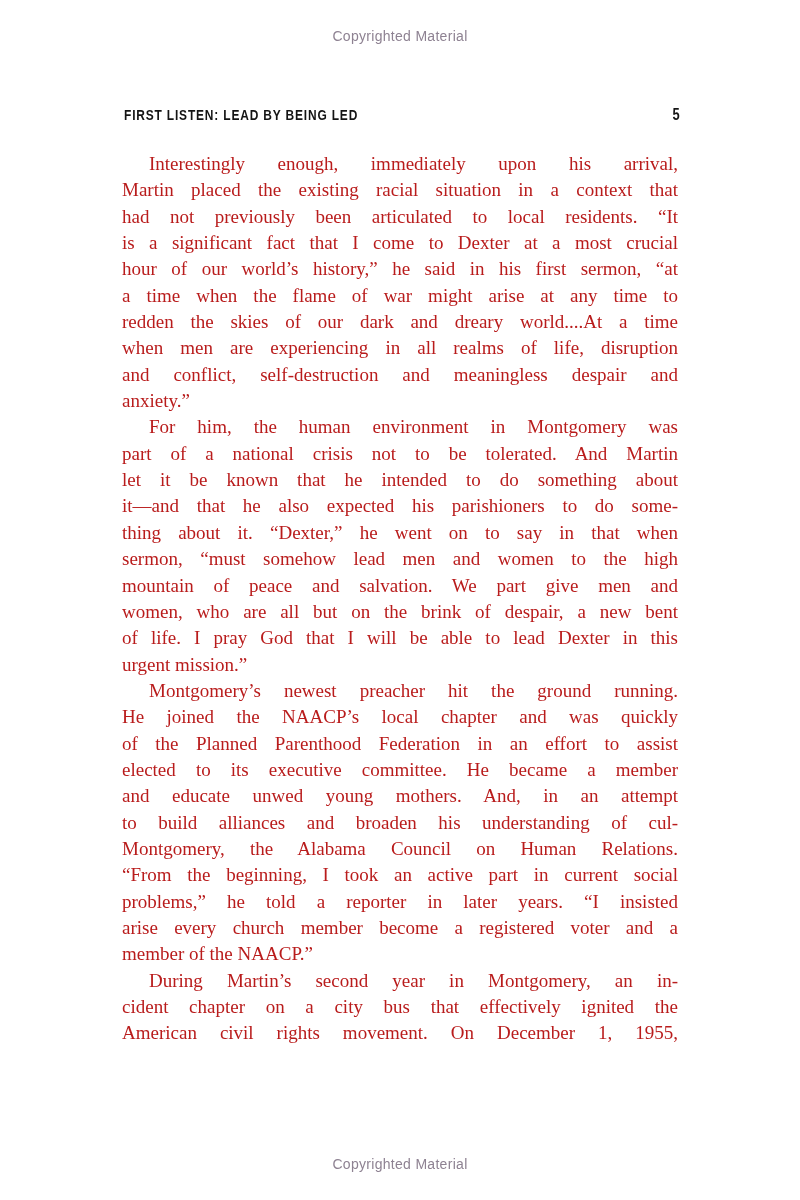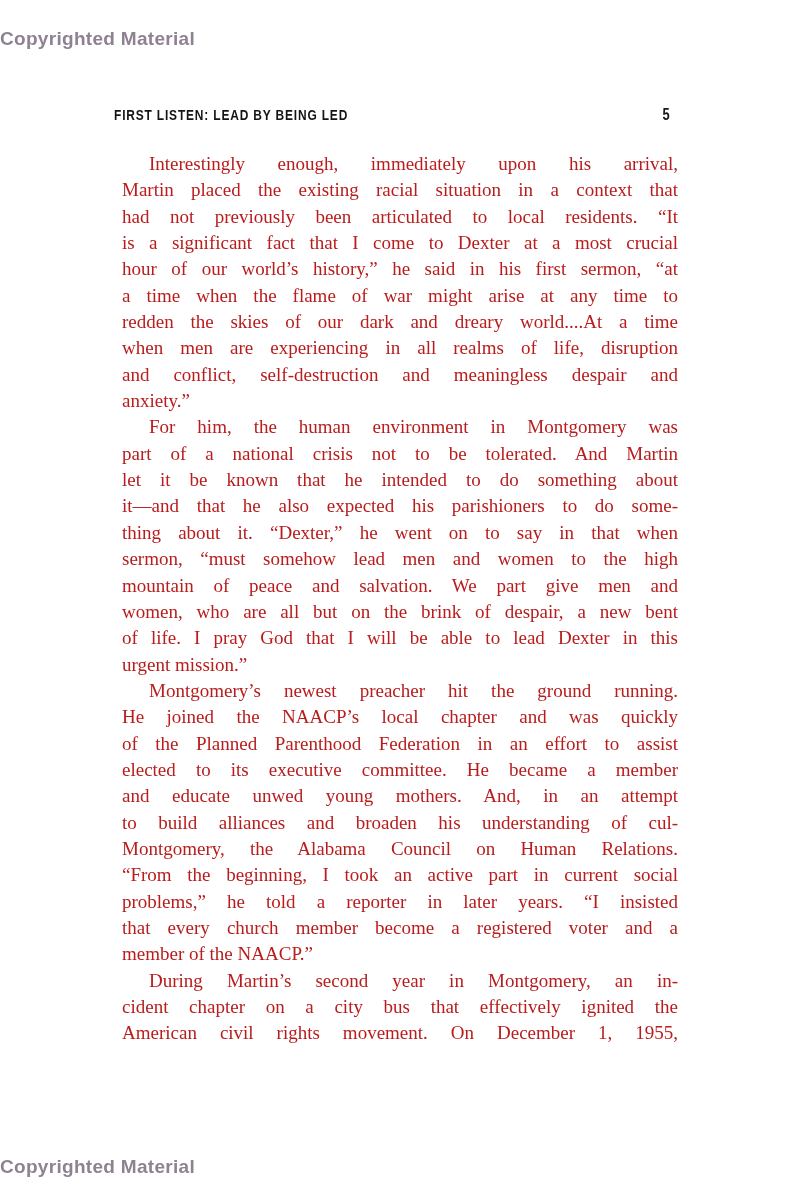--- a/index.html
+++ b/index.html
@@ -13,34 +13,34 @@
     height: 1200px;
     background: #ffffff;
     overflow: hidden;
     font-family: "Liberation Serif", serif;
     color: #111111;
   }
   .copyright {
     position: absolute;
     left: 0;
     width: 100%;
-    text-align: left;
+    text-align: center;
     font-family: "Liberation Sans", sans-serif;
-    font-size: 19px;
-    font-weight: 700;
+    font-size: 14px;
+    font-weight: 400;
     letter-spacing: 0.3px;
     color: #8e8292;
   }
   .copyright.top    { top: 28px; }
   .copyright.bottom { top: 1156px; }
 
   .running-header {
     position: absolute;
     top: 108px;
-    left: 114px;
+    left: 124px;
     width: 556px;
     display: flex;
     justify-content: space-between;
     align-items: baseline;
   }
   .header-title {
     font-family: "Liberation Sans", sans-serif;
     font-weight: 700;
     font-size: 13px;
     letter-spacing: 0.9px;
@@ -117,21 +117,21 @@
       <div class="paragraph">
         <div class="line indent">Montgomery’s newest preacher hit the ground running.</div>
         <div class="line">He joined the NAACP’s local chapter and was quickly</div>
         <div class="line">of the Planned Parenthood Federation in an effort to assist</div>
         <div class="line">elected to its executive committee. He became a member</div>
         <div class="line">and educate unwed young mothers. And, in an attempt</div>
         <div class="line">to build alliances and broaden his understanding of cul-</div>
         <div class="line">Montgomery, the Alabama Council on Human Relations.</div>
         <div class="line">“From the beginning, I took an active part in current social</div>
         <div class="line">problems,” he told a reporter in later years. “I insisted</div>
-        <div class="line">that every church member become a registered voter and a</div>
+        <div class="line">arise every church member become a registered voter and a</div>
         <div class="line flush">member of the NAACP.”</div>
       </div>
       <div class="paragraph">
         <div class="line indent">During Martin’s second year in Montgomery, an in-</div>
         <div class="line">cident chapter on a city bus that effectively ignited the</div>
         <div class="line">American civil rights movement. On December 1, 1955,</div>
       </div>
     </div>
 
   <div class="copyright bottom">Copyrighted Material</div>

